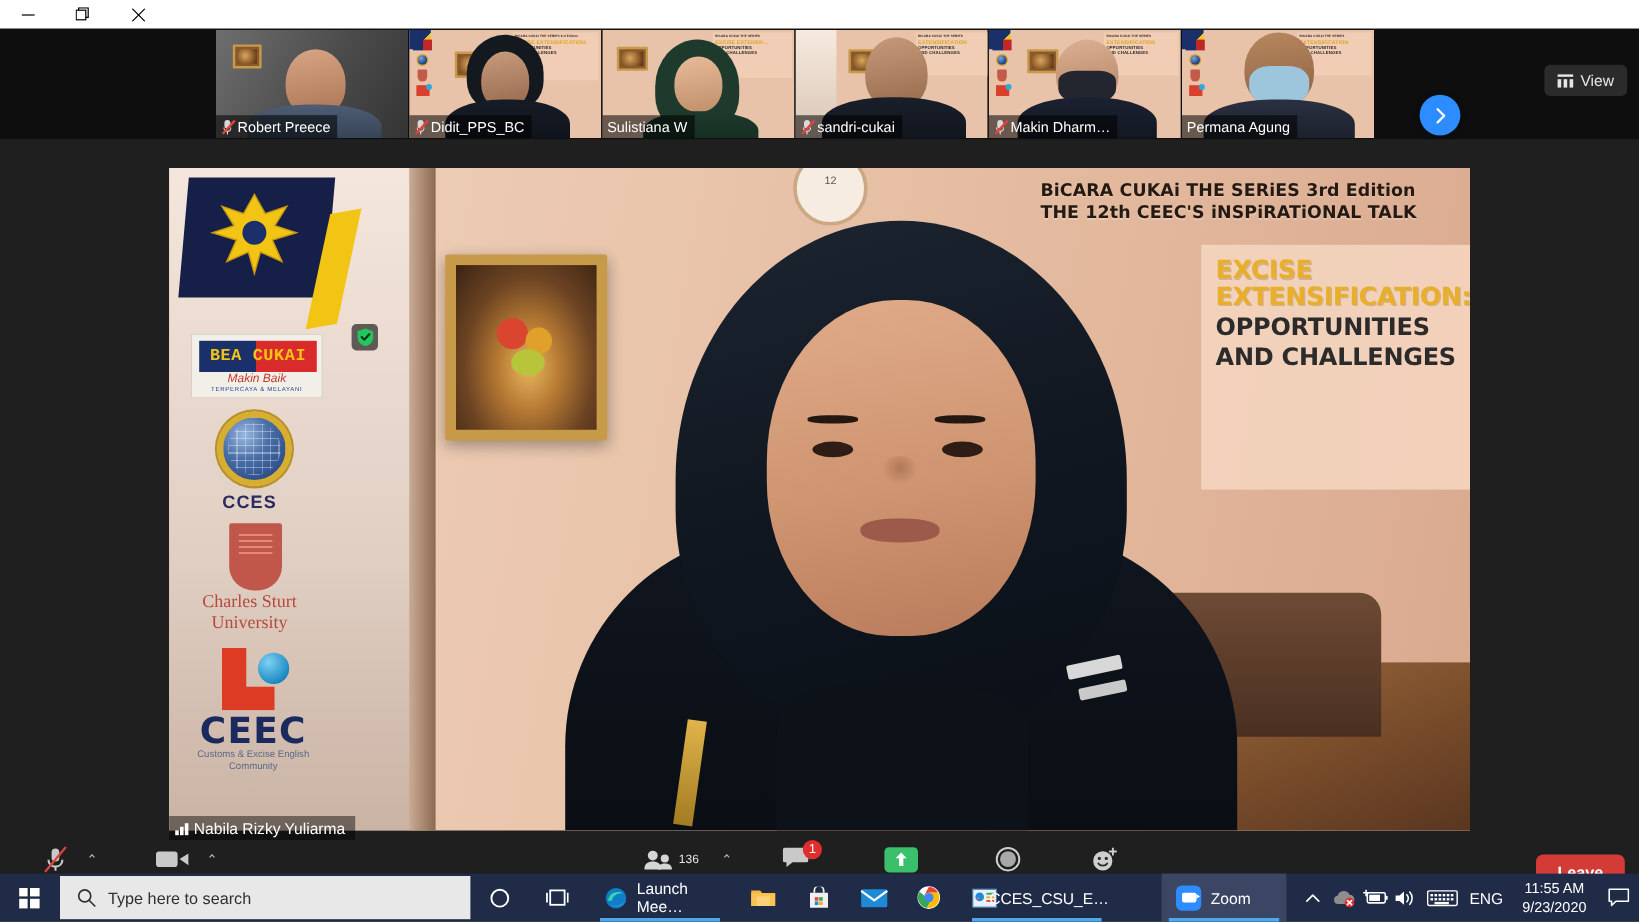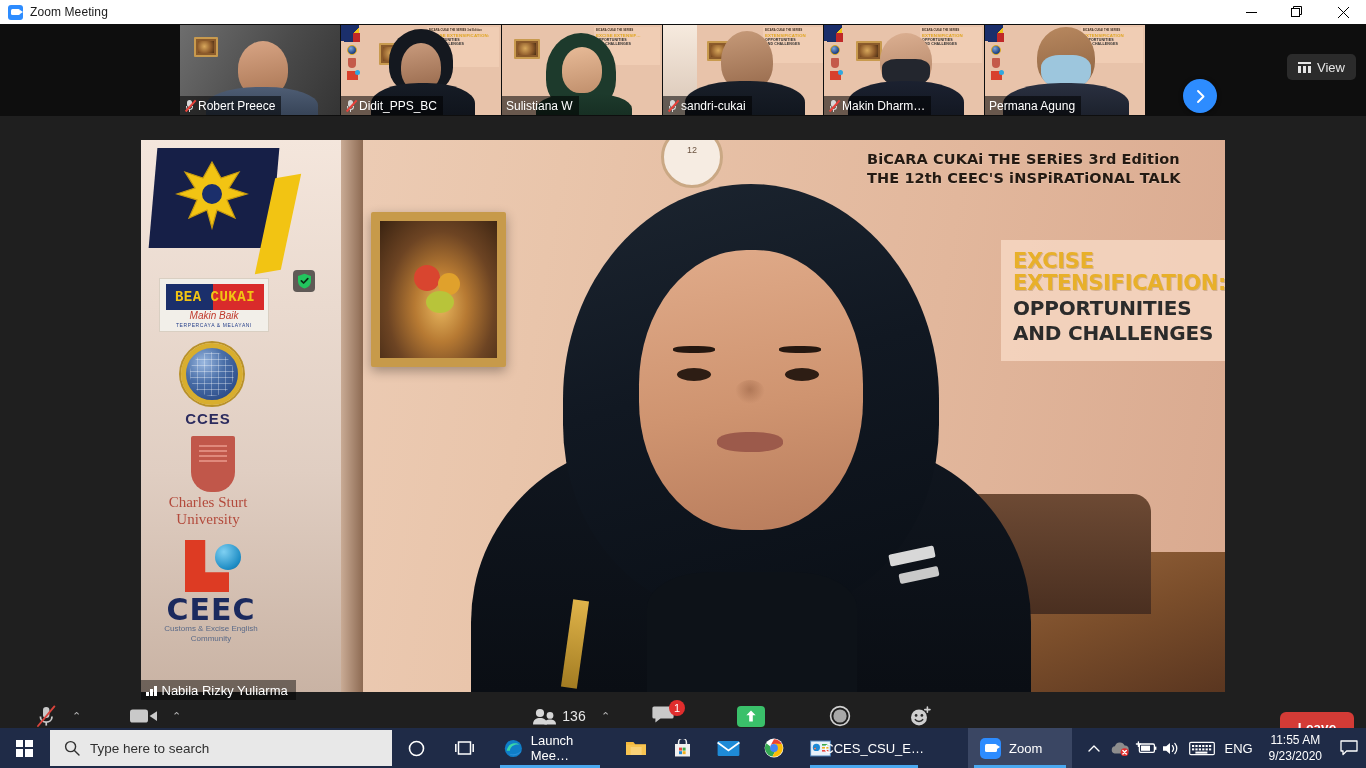--- a/index.html
+++ b/index.html
@@ -186,24 +186,23 @@
   .slideboard {
     position:absolute; left:718px; top:0; width:366px; height:255px;
   }
   .slide-hdr {
     position:absolute; left:8px; top:10px; width:358px;
     color:#241a12; font-size:14.5px; line-height:1.28;
     font-weight:bold; font-family:"DejaVu Sans", sans-serif;
     letter-spacing:.1px; text-shadow:0 1px 1px rgba(255,255,255,.25);
   }
   .slide-card {
-    position:absolute; left:142px; top:64px; width:224px; height:121px;
+    position:absolute; left:142px; top:64px; width:224px; height:204px;
     background:rgba(247,216,195,.82);
     padding:10px 10px 0 12px;
-    margin-top:36px;
   }
   .slide-card .l1,.slide-card .l2 {
     color:#e8b02a; font-size:21px; font-weight:bold; line-height:1.06;
     letter-spacing:-.3px; font-family:"DejaVu Sans", sans-serif;
     text-shadow:1px 1px 0 rgba(120,80,20,.25);
   }
   .slide-card .l3,.slide-card .l4 {
     color:#2b2b2b; font-size:20px; font-weight:bold; line-height:1.16;
     letter-spacing:-.2px; font-family:"DejaVu Sans", sans-serif;
     margin-top:2px;
@@ -418,26 +417,20 @@
   #tray { position:absolute; right:0; top:0; height:40px;
     display:flex; align-items:center; gap:0; color:#fff; }
   .trayicon { width:26px; height:40px; display:flex; align-items:center; justify-content:center; position:relative; }
   #clock { text-align:center; font-size:12px; line-height:1.35; padding:0 10px; color:#fff; }
   #actioncenter { width:34px; height:40px; display:flex; align-items:center; justify-content:center; }
 </style>
 </head>
 <body>
 
 <div id="titlebar">
-  <div class="tb-left">
-    <span class="zoom-glyph">
-        <span class="cam"></span>
-      </span>
-    <span class="tb-title">Zoom Meeting</span>
-  </div>
   <div class="wbtn">
     <svg width="11" height="11" viewBox="0 0 11 11">
         <rect x="0" y="5" width="11" height="1" fill="#000"></rect>
       </svg>
   </div>
   <div class="wbtn">
     <svg width="12" height="12" viewBox="0 0 12 12">
       <rect x="0.5" y="2.5" width="8" height="8" fill="none" stroke="#000"></rect>
       <path d="M2.5 2.5 V0.5 H10.5 V8.5 H8.5" fill="none" stroke="#000"></path>
     </svg>
@@ -749,21 +742,21 @@
     <div class="caret" style="left:172px">⌃</div>
 
     <div class="tbitem" style="left:523px;width:72px">
       <div class="tbicon" style="gap:5px">
         <svg width="25" height="17" viewBox="0 0 25 17">
           <circle cx="8" cy="5" r="4.1" fill="#d6d6d6"></circle>
           <path d="M1 16.5 C1 11.6 4.2 10 8 10 C11.8 10 15 11.6 15 16.5 Z" fill="#d6d6d6"></path>
           <circle cx="18" cy="7.4" r="3.4" fill="#d6d6d6"></circle>
           <path d="M12.4 16.5 C12.4 12.7 15 11.5 18 11.5 C21 11.5 24 12.7 24 16.5 Z" fill="#d6d6d6"></path>
         </svg>
-        <span style="font-size:14px;color:#e6e6e6">136</span>
+        <span style="font-size:10px;color:#e6e6e6">136</span>
       </div>
       <div class="tblabel">Participants</div>
     </div>
     <div class="caret" style="left:601px">⌃</div>
 
     <div class="tbitem" style="left:637px;width:52px">
       <div class="tbicon">
         <span style="position:relative;display:block">
           <svg width="22" height="19" viewBox="0 0 22 19">
             <path d="M2 1.4 H20 A1.6 1.6 0 0 1 21.6 3 V12 A1.6 1.6 0 0 1 20 13.6 H8.5 L3.4 17.6 V13.6 H2 A1.6 1.6 0 0 1 0.4 12 V3 A1.6 1.6 0 0 1 2 1.4 Z" fill="#c9c9c9"></path>

